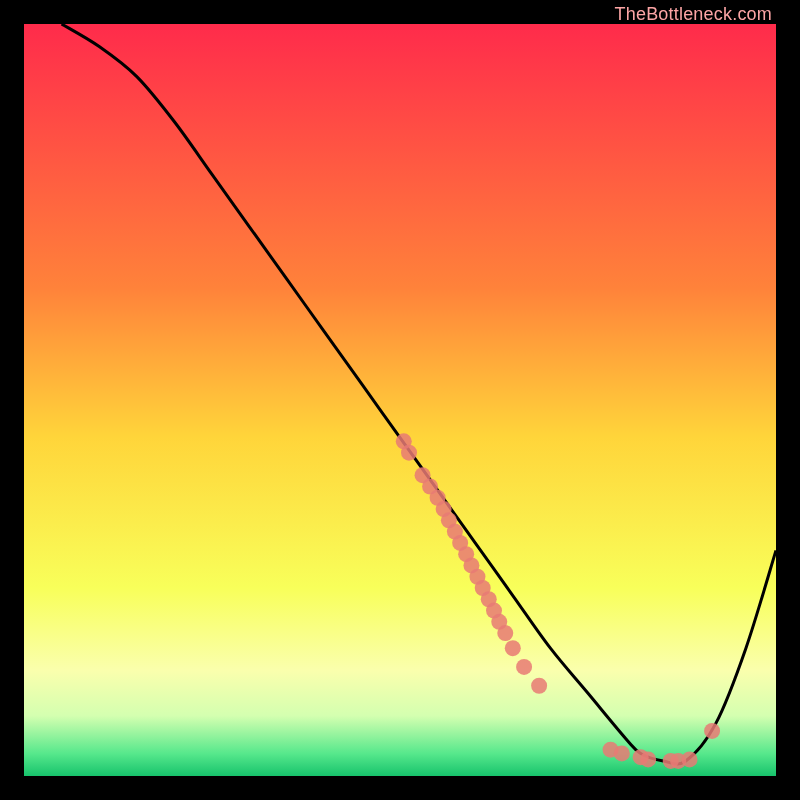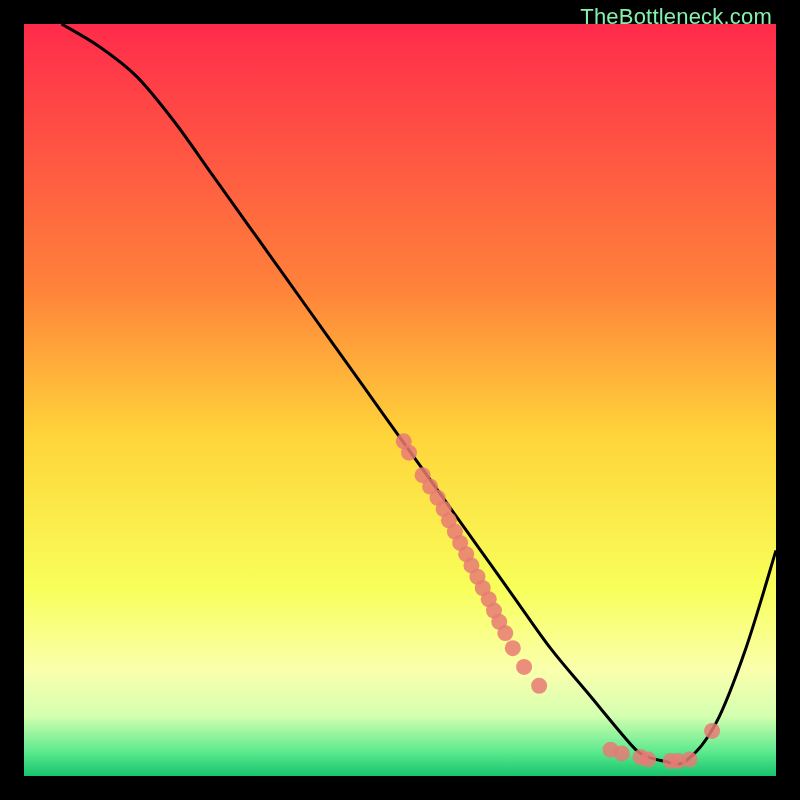--- a/index.html
+++ b/index.html
@@ -23,22 +23,22 @@
     position: absolute;
     left: 0;
     top: 0;
     width: 752px;
     height: 752px;
   }
   .watermark {
     position: absolute;
     top: 4px;
     right: 28px;
-    color: #86efac;
-    font-size: 22px;
+    color: #fca5a5;
+    font-size: 18px;
     font-weight: 500;
     letter-spacing: 0.2px;
     user-select: none;
   }
   svg { display: block; }
 </style>
 </head>
 <body>
 
 <div class="frame">

